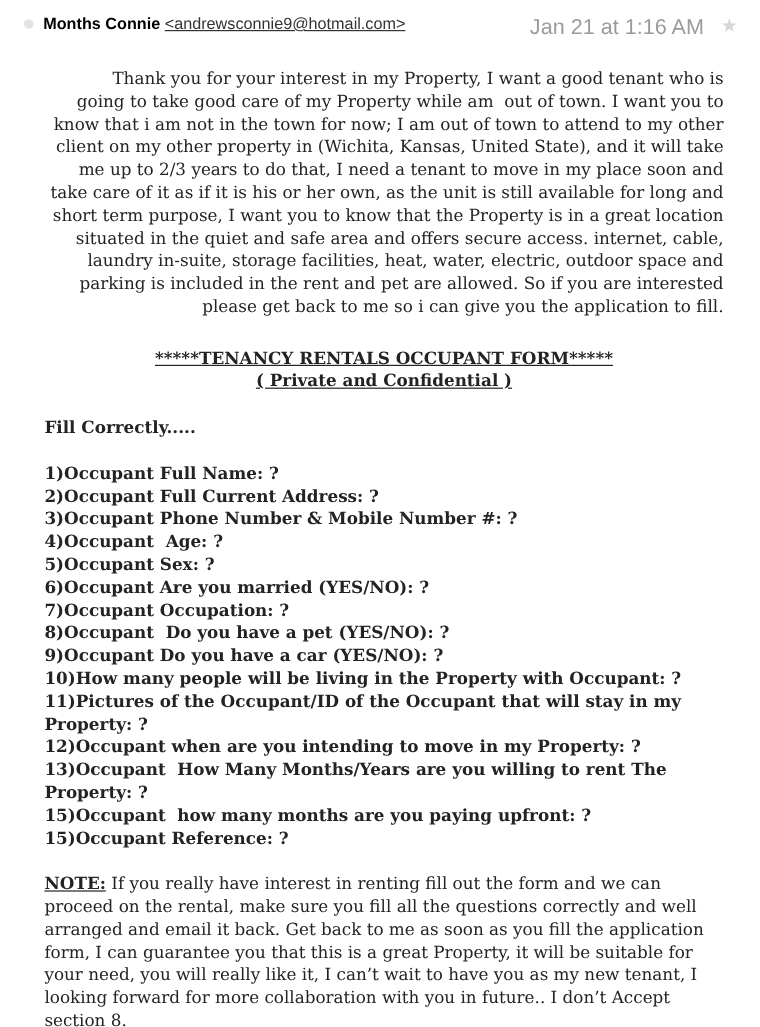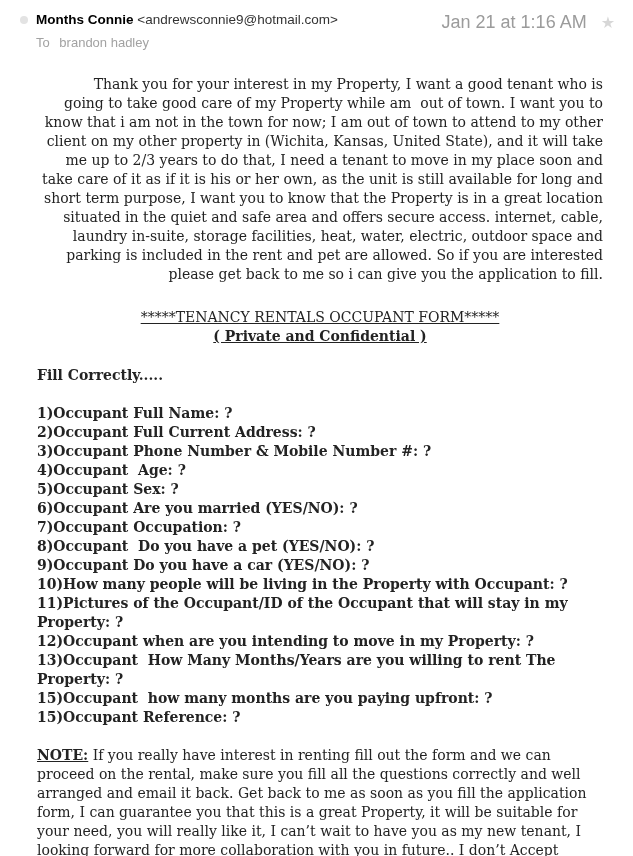--- a/index.html
+++ b/index.html
@@ -27,21 +27,21 @@
     flex: 0 0 auto;
   }
   .header-main { flex: 1 1 auto; min-width: 0; }
   .sender-line {
     font-size: 13.5px;
     line-height: 18px;
     color: #333333;
     white-space: nowrap;
   }
   .sender-name { font-weight: bold; color: #000000; }
-  .sender-email { font-weight: normal; color: #333333; }
+  .sender-email { font-weight: normal; color: #333333; text-decoration: underline; }
   .to-line {
     margin-top: 5px;
     font-size: 13px;
     line-height: 17px;
     color: #a2a2a2;
   }
   .to-label { margin-right: 6px; }
   .header-right {
     flex: 0 0 auto;
     display: flex;
@@ -65,21 +65,21 @@
     font-family: "DejaVu Serif", "Liberation Serif", serif;
     color: #232323;
     font-size: 14px;
     line-height: 19px;
     padding: 24px 30px 0 37px;
   }
   .greeting { margin-bottom: 19px; }
   .para { white-space: pre-wrap; text-align: right; }
   .form-heading {
     text-align: center;
-    font-weight: normal;
+    font-weight: bold;
     text-decoration: underline;
     margin-top: 24px;
   }
   .form-subheading {
     text-align: center;
     font-weight: bold;
     text-decoration: underline;
   }
   .fill-correctly {
     font-weight: bold;
@@ -103,24 +103,20 @@
 </head>
 <body>
 
 <div class="email-header">
   <span class="unread-dot"></span>
 
   <div class="header-main">
     <div class="sender-line">
       <span class="sender-name">Months Connie</span>
       <span class="sender-email">&lt;andrewsconnie9@hotmail.com&gt;</span>
-    </div>
-    <div class="to-line">
-      <span class="to-label">To</span>
-      <span class="recipient-name">brandon hadley</span>
     </div>
   </div>
 
   <div class="header-right">
     <span class="date-text">Jan 21 at 1:16 AM</span>
     <span class="star-icon">★</span>
   </div>
 </div>
 
 <div class="email-body">

